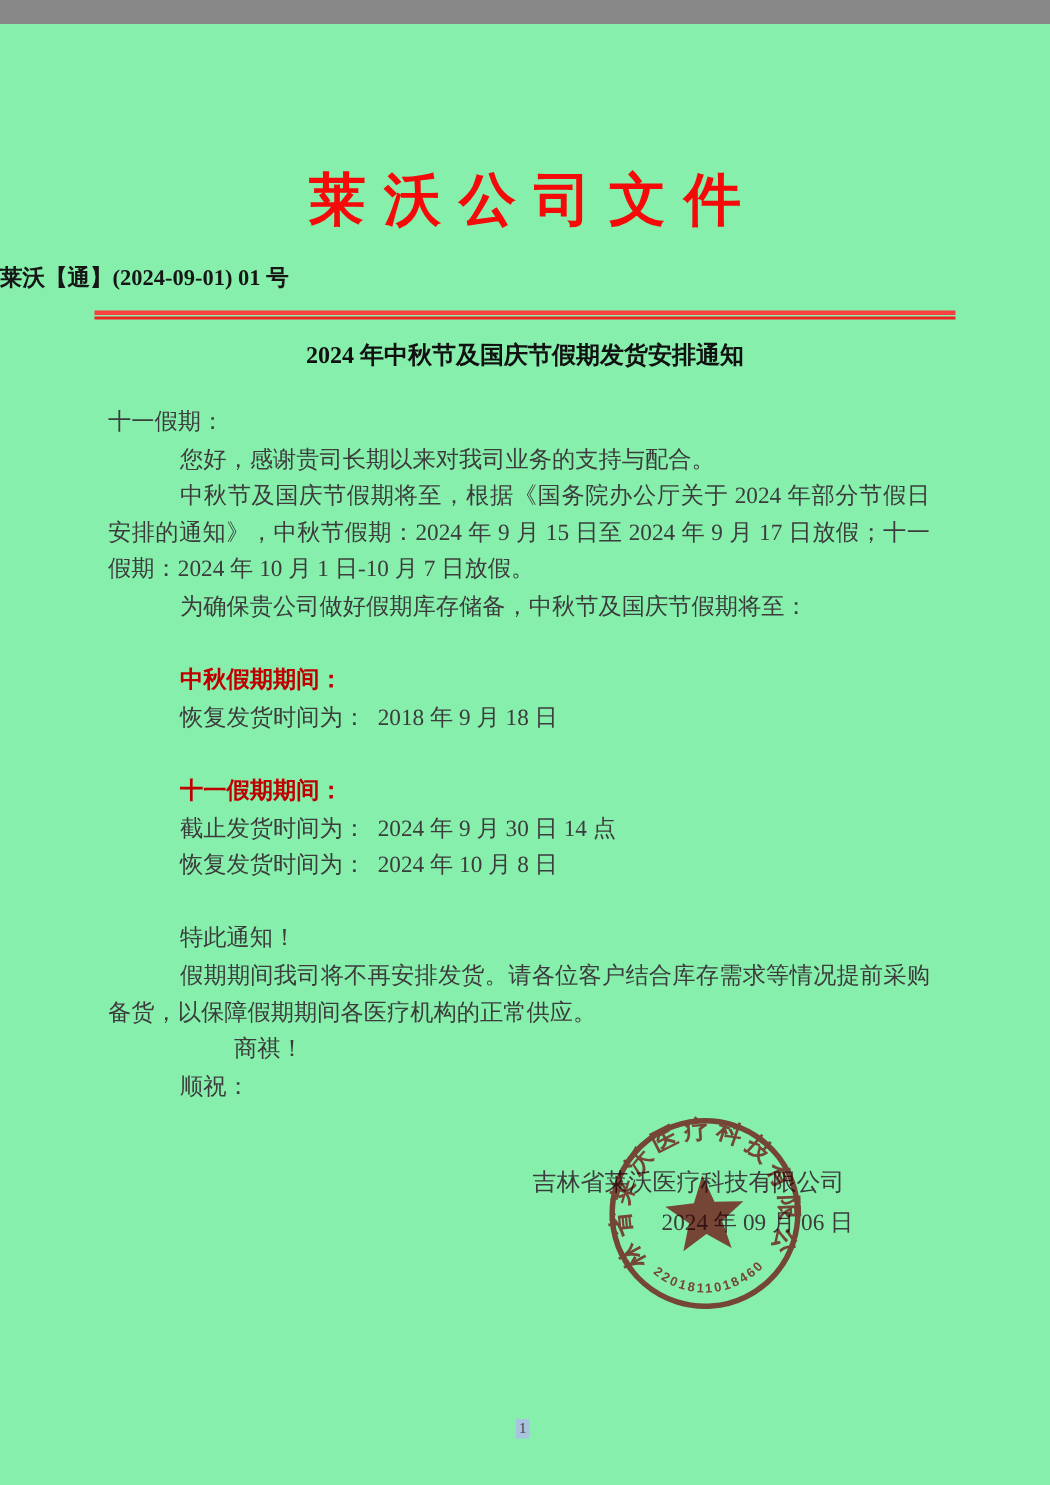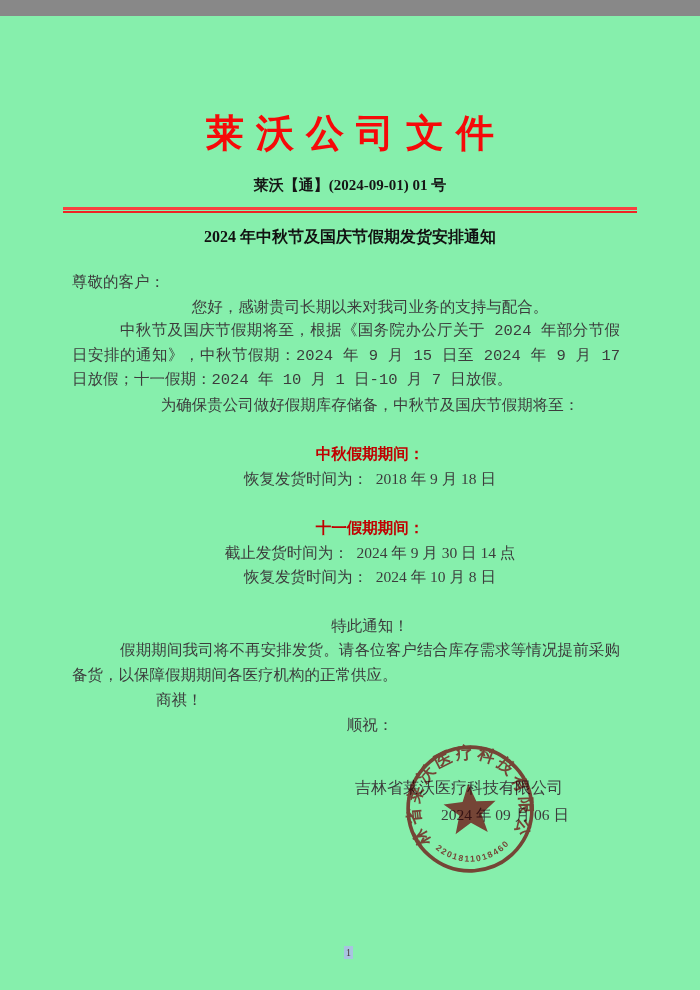--- a/index.html
+++ b/index.html
@@ -15,38 +15,38 @@
   .doc-title {
     position:absolute; left:0; top:92px; width:700px;
     text-align:center;
     font-family:"Liberation Sans","DejaVu Sans",sans-serif;
     font-weight:bold; font-size:38px; letter-spacing:12px;
     color:#f60909; white-space:nowrap;
     text-indent:12px;
   }
   .doc-number {
     position:absolute; left:0; top:160px; width:700px;
-    text-align:center; font-weight:bold; font-size:15px; color:#161616;
+    text-align:left; font-weight:bold; font-size:15px; color:#161616;
   }
   .red-rule { position:absolute; left:63px; top:191px; width:574px; }
   .red-rule .thick { height:3px; background:#f84040; }
   .red-rule .thin  { height:2px; background:#ee2424; margin-top:1px; }
   .doc-heading {
     position:absolute; left:0; top:211px; width:700px;
     text-align:center; font-weight:bold; font-size:16px; color:#111;
     white-space:nowrap;
   }
   .body-block {
     position:absolute; left:72px; top:254px; width:548px;
     font-size:15.5px; line-height:24.6px;
   }
   .p { margin:0; white-space:pre-wrap; }
-  .ind  { text-indent:48px;text-align:center; }
+  .ind  { text-indent:48px; }
   .ind2 { text-indent:84px; }
-  .just { text-align:justify;font-family:Liberation Mono, monospace; }
+  .just { text-align:justify; }
   .red-bold { color:#c00000; font-weight:bold;font-family:Liberation Serif, serif; }
   .spacer { height:24.6px; }
   .sig-company {
     position:absolute; left:355px; top:762px;
     font-size:16px; color:#3c3c3c; white-space:nowrap;
   }
   .sig-date {
     position:absolute; left:441px; top:789px;
     font-size:15.5px; color:#3c3c3c; white-space:nowrap;
   }
@@ -72,21 +72,21 @@
   <div class="doc-number">莱沃【通】(2024-09-01) 01 号</div>
 
   <div class="red-rule">
     <div class="thick"></div>
     <div class="thin"></div>
   </div>
 
   <div class="doc-heading">2024 年中秋节及国庆节假期发货安排通知</div>
 
   <div class="body-block">
-    <div class="p">尊敬的客户：</div>
+    <div class="p">十一假期：</div>
     <div class="p ind">您好，感谢贵司长期以来对我司业务的支持与配合。</div>
     <div class="p ind just">中秋节及国庆节假期将至，根据《国务院办公厅关于 2024 年部分节假日安排的通知》，中秋节假期：2024 年 9 月 15 日至 2024 年 9 月 17 日放假；十一假期：2024 年 10 月 1 日-10 月 7 日放假。</div>
     <div class="p ind">为确保贵公司做好假期库存储备，中秋节及国庆节假期将至：</div>
     <div class="spacer"></div>
     <div class="p ind red-bold">中秋假期期间：</div>
     <div class="p ind">恢复发货时间为：  2018 年 9 月 18 日</div>
     <div class="spacer"></div>
     <div class="p ind red-bold">十一假期期间：</div>
     <div class="p ind">截止发货时间为：  2024 年 9 月 30 日 14 点</div>
     <div class="p ind">恢复发货时间为：  2024 年 10 月 8 日</div>

